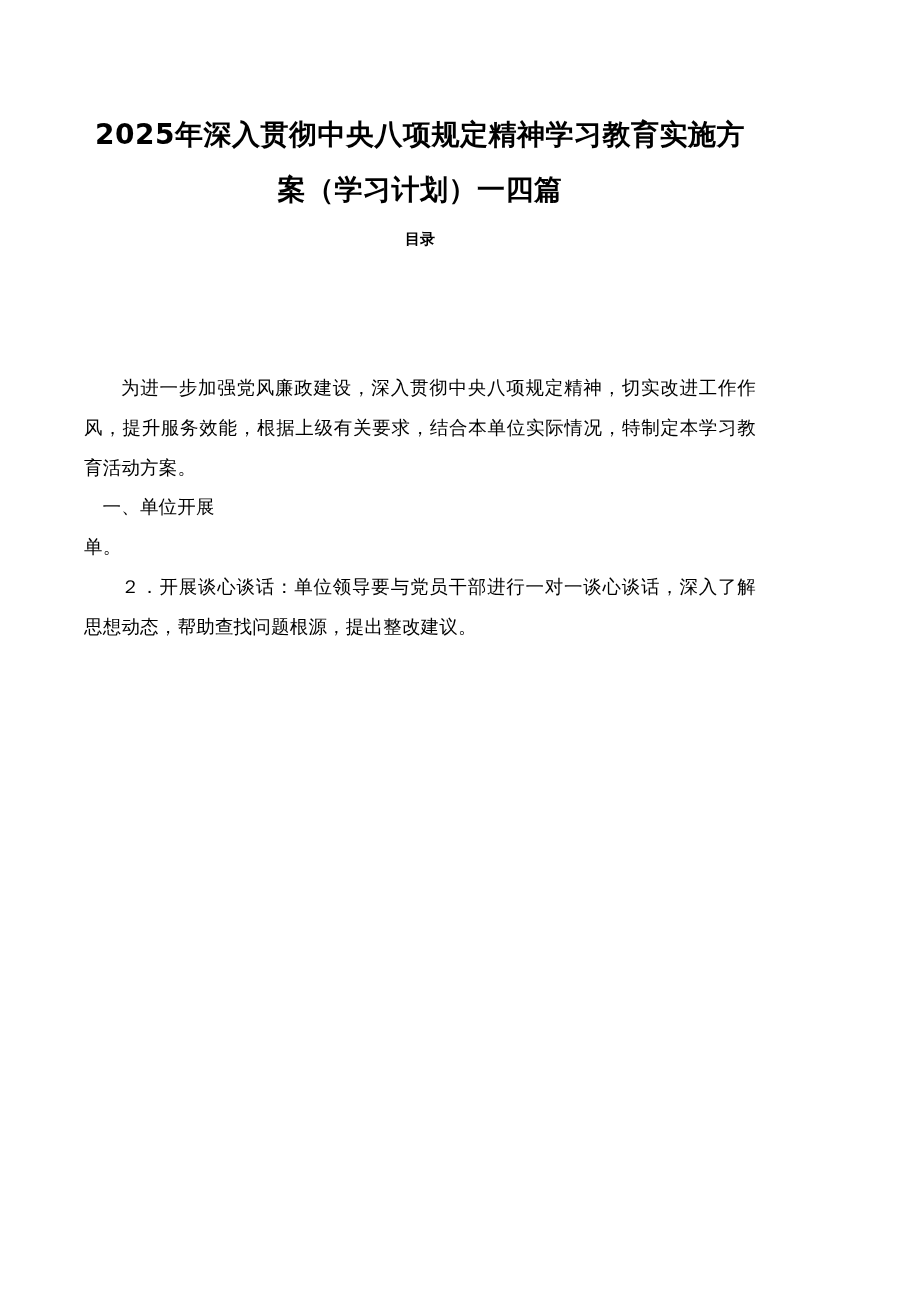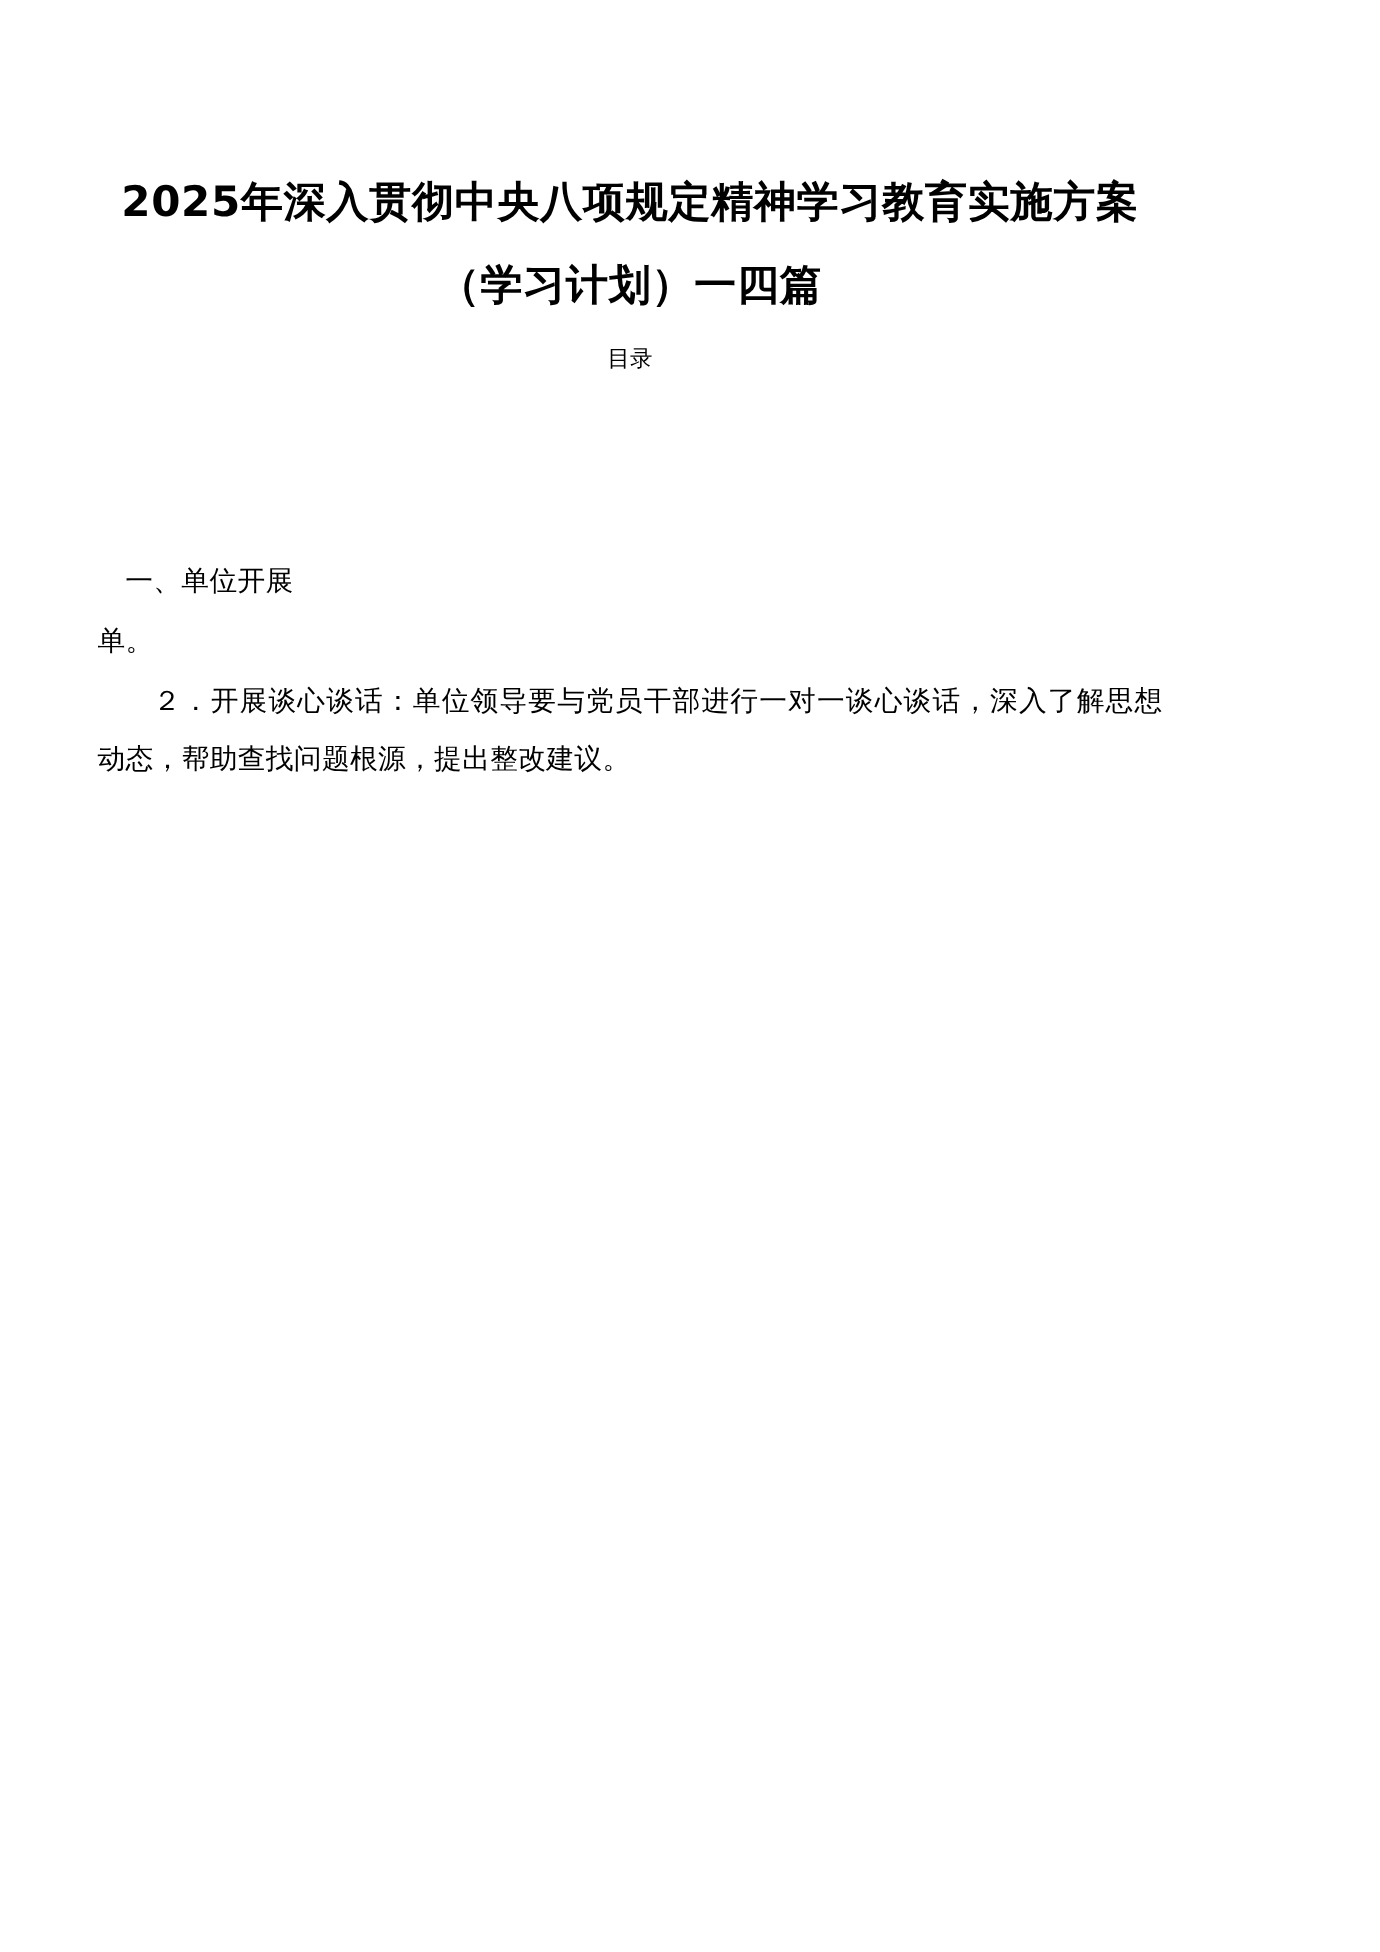--- a/index.html
+++ b/index.html
@@ -12,37 +12,37 @@
     height: 1301px;
     font-family: "Liberation Serif", "DejaVu Serif", serif;
     color: #000000;
     overflow: hidden;
   }
   .page {
     position: relative;
     width: 840px;
     height: 1301px;
     box-sizing: border-box;
-    padding: 0 65px;
+    padding: 0 84px;
   }
   .doc-title {
     margin: 0;
     padding-top: 108px;
     font-size: 28px;
     font-weight: 700;
     line-height: 1.95;
     text-align: center;
     letter-spacing: 0.5px;
     font-family: "DejaVu Sans", "Liberation Sans", sans-serif;
   }
   .toc-label {
     margin: 10px 0 0 0;
     text-align: center;
     font-size: 15px;
-    font-weight: 400;
+    font-weight: 700;
     line-height: 1.6;
     font-family: "DejaVu Sans", "Liberation Sans", sans-serif;
   }
   .toc-gap {
     height: 84px;
   }
   .section-title {
     margin: 0;
     font-size: 25px;
     font-weight: 700;
@@ -78,18 +78,19 @@
 <div class="page">
 
   <h1 class="doc-title">2025年深入贯彻中央八项规定精神学习教育实施方案（学习计划）一四篇</h1>
 
   <div class="toc-label">目录</div>
 
   <div class="toc-gap"></div>
 
 
   <div class="body-block">
+    <p class="para indent2">为进一步加强党风廉政建设，深入贯彻中央八项规定精神，切实改进工作作风，提升服务效能，根据上级有关要求，结合本单位实际情况，特制定本学习教育活动方案。</p>
     <p class="para heading-para">一、单位开展</p>
     <p class="para noindent">单。</p>
     <p class="para indent2">２．开展谈心谈话：单位领导要与党员干部进行一对一谈心谈话，深入了解思想动态，帮助查找问题根源，提出整改建议。</p>
   </div>
 
 </div>
 
 </body></html>

